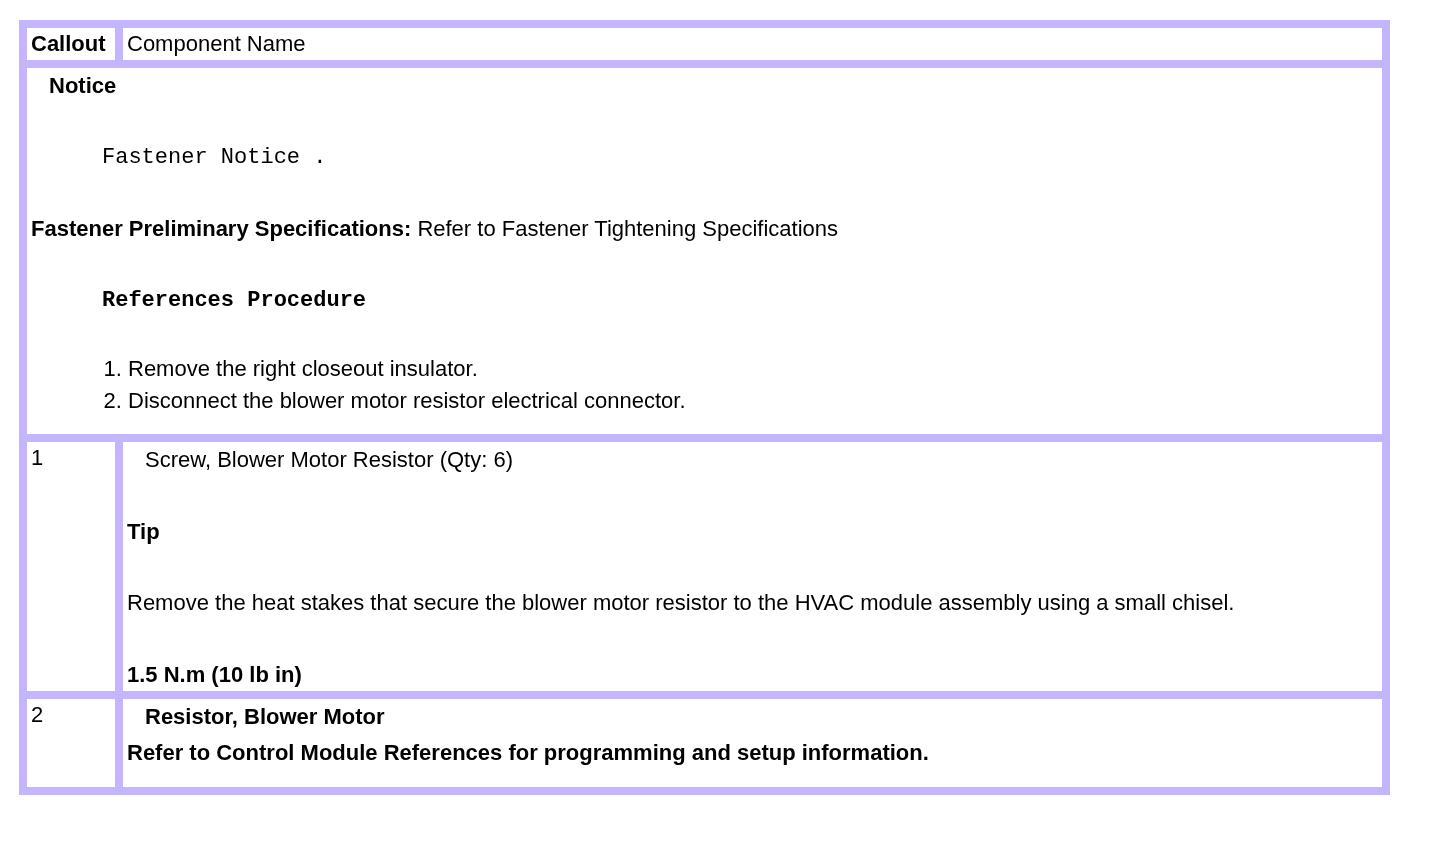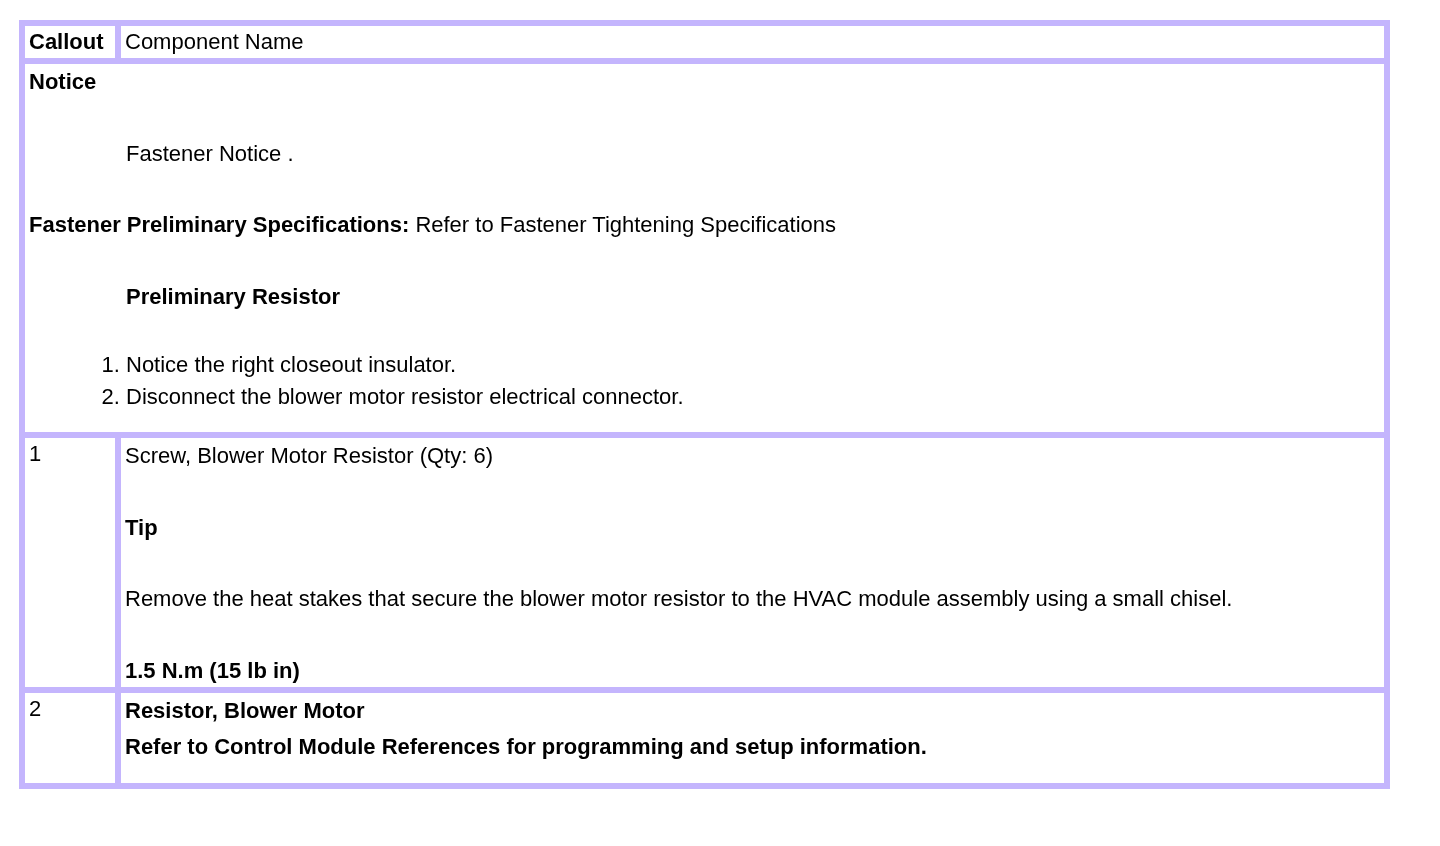--- a/index.html
+++ b/index.html
@@ -16,21 +16,21 @@
   }
   table.parts-table {
     border-collapse: collapse;
     table-layout: fixed;
     width: 1371px;
     margin: 20px 0 0 19px;
     background: #ffffff;
   }
   table.parts-table th,
   table.parts-table td {
-    border: 6px solid #c4b5fd;
+    border: 8px solid #c4b5fd;
     padding: 3px 4px;
     vertical-align: top;
     text-align: left;
   }
   th.callout-header {
     width: 96px;
     font-weight: bold;
     text-align: center;
     vertical-align: middle;
     height: 38px;
@@ -47,31 +47,31 @@
   td.row2-content { height: 96px; font-weight: bold; }
   td.callout-cell {
     text-align: center;
     vertical-align: middle;
     font-weight: normal;
   }
   p { margin: 0; }
   .bold { font-weight: bold; }
   .mt-lg { margin-top: 45px; }
   .mt-sm { margin-top: 10px; }
-  .indent { margin-left: 97px; }
+  .indent { margin-left: 71px; font-family: Liberation Mono, monospace; }
   ol.steps {
     margin: 41px 0 0 0;
     padding-left: 97px;
     list-style: decimal;
   }
   ol.steps li {
     margin: 0 0 3px 0;
     line-height: 1.3;
   }
-  .first-line { margin-top: 2px; }
+  .first-line { margin-top: 2px; margin-left: 18px; }
 </style>
 </head>
 <body>
 
 <table class="parts-table">
   <colgroup>
     <col style="width:96px">
     <col>
   </colgroup>
   <thead>
@@ -79,34 +79,34 @@
       <th class="callout-header">Callout</th>
       <th class="component-header">Component Name</th>
     </tr>
   </thead>
   <tbody>
     <tr>
       <td class="notice-cell" colspan="2">
         <p class="bold first-line">Notice</p>
         <p class="mt-lg indent">Fastener Notice .</p>
         <p class="mt-lg"><span class="bold">Fastener Preliminary Specifications:</span><span> Refer to Fastener Tightening Specifications</span></p>
-        <p class="mt-lg indent bold">Preliminary Resistor</p>
+        <p class="mt-lg indent bold">References Procedure</p>
         <ol class="steps">
-          <li>Notice the right closeout insulator.</li>
+          <li>Remove the right closeout insulator.</li>
           <li>Disconnect the blower motor resistor electrical connector.</li>
         </ol>
       </td>
     </tr>
     <tr>
       <td class="callout-cell">1</td>
       <td class="row1-content">
         <p class="first-line">Screw, Blower Motor Resistor (Qty: 6)</p>
         <p class="mt-lg bold">Tip</p>
         <p class="mt-lg">Remove the heat stakes that secure the blower motor resistor to the HVAC module assembly using a small chisel.</p>
-        <p class="mt-lg bold">1.5 N.m (15 lb in)</p>
+        <p class="mt-lg bold">1.5 N.m (10 lb in)</p>
       </td>
     </tr>
     <tr>
       <td class="callout-cell">2</td>
       <td class="row2-content">
         <p class="first-line">Resistor, Blower Motor</p>
         <p class="mt-sm">Refer to Control Module References for programming and setup information.</p>
       </td>
     </tr>
   </tbody>

